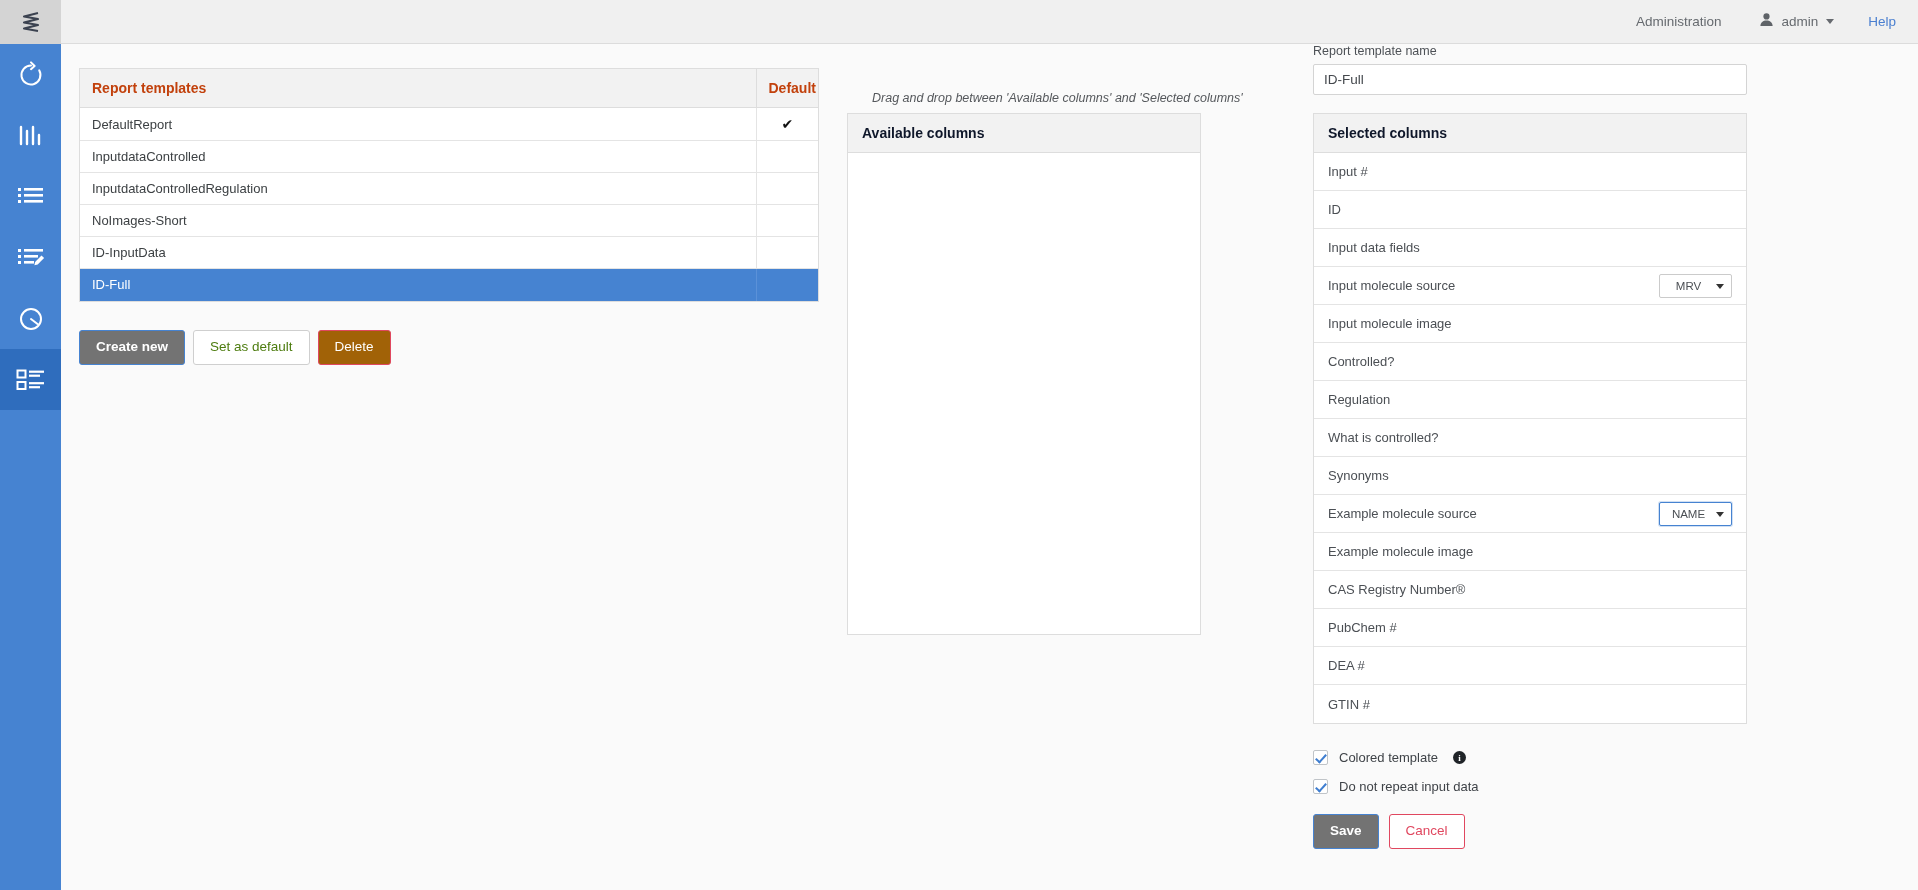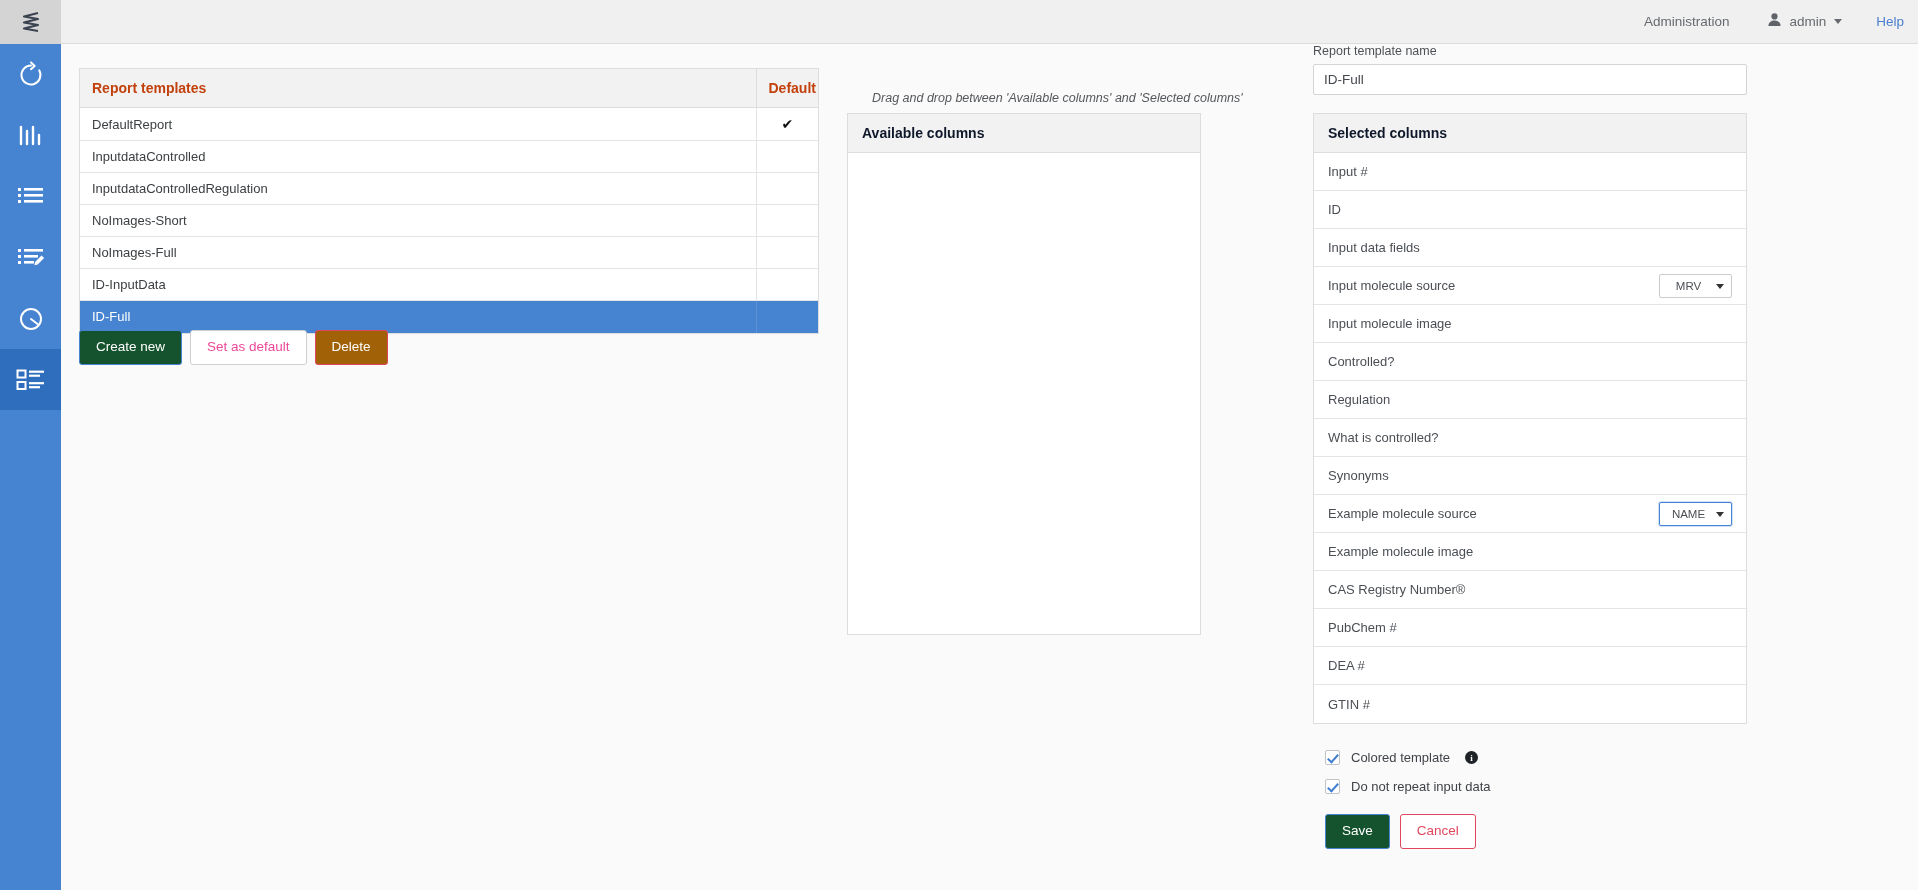--- a/index.html
+++ b/index.html
@@ -54,21 +54,21 @@
   .topbar {
     position: absolute;
     left: 61px; top: 0;
     width: 1857px;
     height: 44px;
     background: #f0f0f0;
     border-bottom: 1px solid #dcdcdc;
     display: flex;
     align-items: center;
     justify-content: flex-end;
-    padding-right: 14px;
+    padding-right: 22px;
     z-index: 10;
   }
   .topbar .tb-link {
     font-size: 13.5px;
     color: #666a6f;
     margin-left: 34px;
     cursor: pointer;
     white-space: nowrap;
   }
   .topbar .tb-help { color: #4a7fd0; }
@@ -157,22 +157,22 @@
   .btn {
     font-family: "Liberation Sans", sans-serif;
     font-size: 13.5px;
     padding: 8px 16px;
     border-radius: 3px;
     border: 1px solid transparent;
     cursor: pointer;
     line-height: 1.25;
     white-space: nowrap;
   }
-  .btn-primary { background: #14532d; color: #fff; border-color: #4683d1; }
-  .btn-disabled { background: #ffffff; color: #ec4899; border-color: #cfcfcf; cursor: default; }
+  .btn-primary { background: #737373; color: #fff; border-color: #4683d1; font-weight: bold; }
+  .btn-disabled { background: #ffffff; color: #4d7c0f; border-color: #cfcfcf; cursor: default; }
   .btn-danger { background: #a16207; color: #fff; border-color: #e0475f; }
   .btn-outline-danger { background: #ffffff; color: #e0475f; border-color: #e0475f; }
 
   
   .mid-col {
     position: absolute;
     left: 786px; top: 0;
     width: 448px;
   }
   .drag-hint {
@@ -445,24 +445,20 @@
             </tr>
             <tr class="">
               <td>InputdataControlledRegulation</td>
               <td class="td-default"></td>
             </tr>
             <tr class="">
               <td>NoImages-Short</td>
               <td class="td-default"></td>
             </tr>
             <tr class="">
-              <td>NoImages-Full</td>
-              <td class="td-default"></td>
-            </tr>
-            <tr class="">
               <td>ID-InputData</td>
               <td class="td-default"></td>
             </tr>
             <tr class="selected">
               <td>ID-Full</td>
               <td class="td-default"></td>
             </tr>
           </tbody>
       </table>
     </div>
@@ -537,21 +533,21 @@
             </div>
             <div class="sel-row">
               <span>DEA #</span>
             </div>
             <div class="sel-row">
               <span>GTIN #</span>
             </div>
           </div>
       </div>
 
-      <div id="options-block" style="position:absolute; left:12px; top:692px; width:434px;">
+      <div id="options-block" style="position:absolute; left:0; top:692px; width:434px;">
           <div class="chk-line">
             <span class="chkbox checked"></span>
             <span>Colored template</span>
             <span class="info-dot">i</span>
           </div>
           <div class="chk-line">
             <span class="chkbox checked"></span>
             <span>Do not repeat input data</span>
           </div>
           <div class="save-row">

